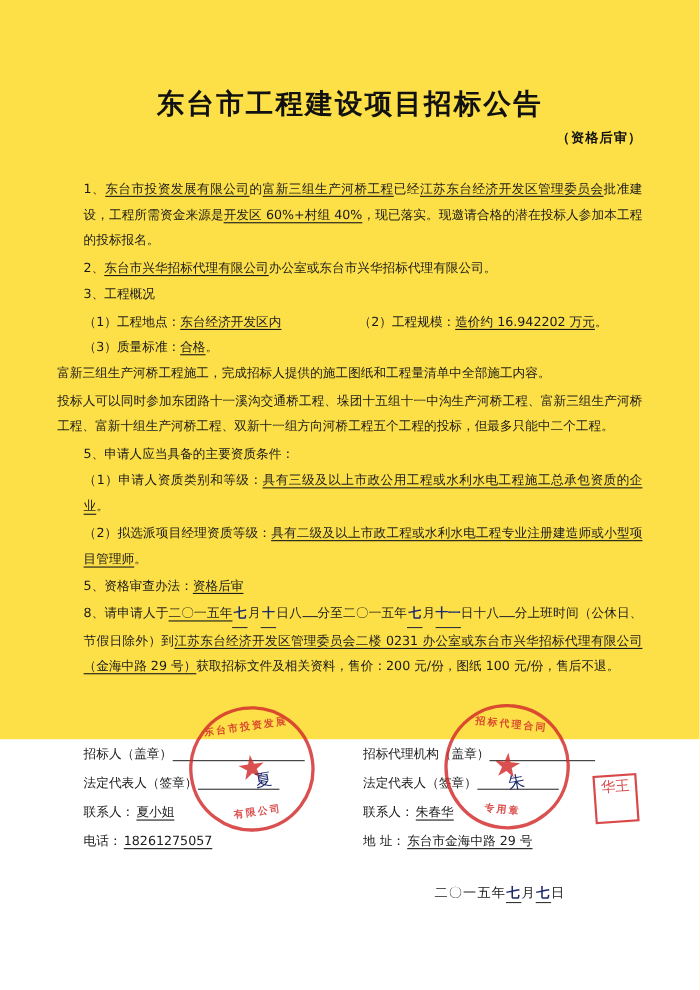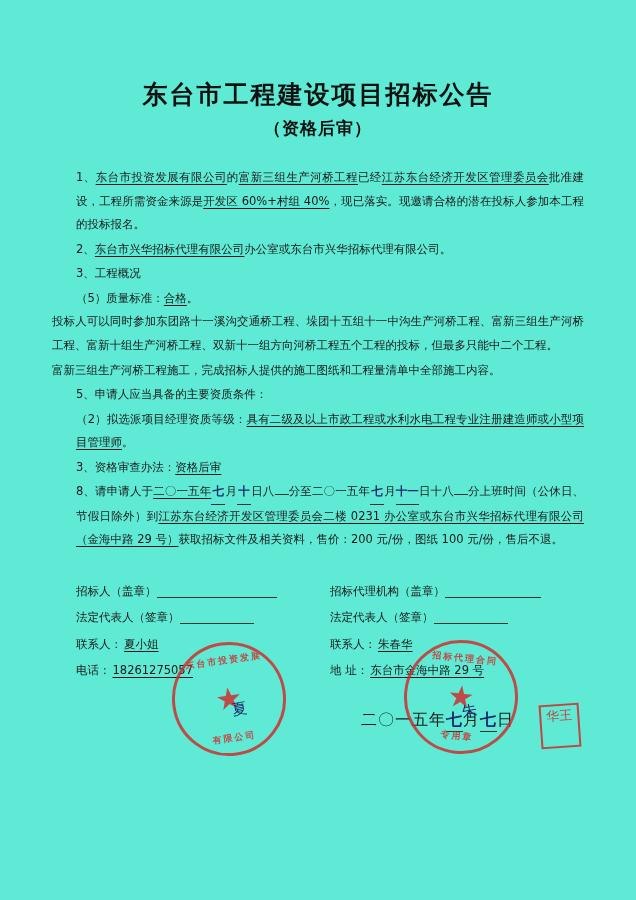--- a/index.html
+++ b/index.html
@@ -11,38 +11,38 @@
     width: 636px;
     height: 900px;
     font-family: "DejaVu Sans", "Liberation Sans", sans-serif;
     color: #1a1a1a;
     position: relative;
     overflow: hidden;
   }
   .page {
     position: relative;
     width: 636px;
-    height: 900px;
-    background: #5eead4;
+    height: 672px;
+    background: #fde047;
     box-sizing: border-box;
     padding: 60px 52px 0 52px;
   }
   .doc-title {
     text-align: center;
     font-size: 25px;
     font-weight: bold;
     letter-spacing: 2px;
     margin-top: 18px;
     margin-bottom: 6px;
     font-family: "DejaVu Serif", "Liberation Serif", serif;
     color: #111;
   }
   .doc-subtitle {
-    text-align: center;
-    font-size: 17px;
+    text-align: right;
+    font-size: 12px;
     font-weight: bold;
     letter-spacing: 1px;
     margin-bottom: 26px;
     font-family: "DejaVu Serif", "Liberation Serif", serif;
     color: #111;
   }
   .body-text {
     font-size: 11.5px;
     line-height: 2.05;
     text-align: justify;
@@ -84,36 +84,36 @@
   }
   .row-two > div:first-child { width: 250px; }
   .sign-block {
     display: flex;
     margin-top: 26px;
     font-size: 11.5px;
     line-height: 2.3;
     padding-left: 24px;
     position: relative;
   }
-  .sign-col { width: 262px; }
+  .sign-col { width: 262px; margin-top: 28px; }
   .sign-line {
     white-space: nowrap;
   }
   .ul-fill {
     display: inline-block;
     border-bottom: 1px solid #333;
     min-width: 96px;
     height: 14px;
     vertical-align: -3px;
   }
   .ul-fill.short { min-width: 74px; }
   .ul-fill.long { min-width: 120px; }
   .date-line {
     text-align: right;
-    font-size: 16px;
+    font-size: 12px;
     padding-right: 70px;
     margin-top: 26px;
     letter-spacing: 1px;
   }
   
   .seal {
     position: absolute;
     border-radius: 50%;
     border: 3px solid #d32a2a;
     color: #d32a2a;
@@ -196,41 +196,52 @@
     <p class="para indent2">
       <span>1、</span><span class="u">东台市投资发展有限公司</span><span>的</span><span class="u">富新三组生产河桥工程</span><span>已经</span><span class="u">江苏东台经济开发区管理委员会</span><span>批准建设，工程所需资金来源是</span><span class="u">开发区 60%+村组 40%</span><span>，现已落实。现邀请合格的潜在投标人参加本工程的投标报名。</span>
     </p>
 
     <p class="para indent2">
       <span>2、</span><span class="u">东台市兴华招标代理有限公司</span><span>办公室或东台市兴华招标代理有限公司。</span>
     </p>
 
     <p class="para indent2">3、工程概况</p>
 
-
     <div class="row-two">
       <div>
-        <span>（5）质量标准：</span><span class="u">合格</span><span>。</span>
+        <span>（1）工程地点：</span><span class="u">东台经济开发区内</span>
+      </div>
+      <div>
+        <span>（2）工程规模：</span><span class="u">造价约 16.942202 万元</span><span>。</span>
       </div>
     </div>
 
+    <div class="row-two">
+      <div>
+        <span>（3）质量标准：</span><span class="u">合格</span><span>。</span>
+      </div>
+    </div>
+
+
+    <p class="para">富新三组生产河桥工程施工，完成招标人提供的施工图纸和工程量清单中全部施工内容。</p>
 
     <p class="para">投标人可以同时参加东团路十一溪沟交通桥工程、垛团十五组十一中沟生产河桥工程、富新三组生产河桥工程、富新十组生产河桥工程、双新十一组方向河桥工程五个工程的投标，但最多只能中二个工程。</p>
 
-    <p class="para">富新三组生产河桥工程施工，完成招标人提供的施工图纸和工程量清单中全部施工内容。</p>
-
     <p class="para indent2">5、申请人应当具备的主要资质条件：</p>
 
+    <p class="para indent2">
+      <span>（1）申请人资质类别和等级：</span><span class="u">具有三级及以上市政公用工程或水利水电工程施工总承包资质的企业</span><span>。</span>
+    </p>
 
     <p class="para indent2">
       <span>（2）拟选派项目经理资质等级：</span><span class="u">具有二级及以上市政工程或水利水电工程专业注册建造师或小型项目管理师</span><span>。</span>
     </p>
 
     <p class="para indent2">
-      <span>3、资格审查办法：</span><span class="u">资格后审</span>
+      <span>5、资格审查办法：</span><span class="u">资格后审</span>
     </p>
 
 
     <p class="para indent2">
       <span>8、请申请人于</span><span class="u">二〇一五年</span><span class="blank-sm hand">七</span><span>月</span><span class="blank-sm hand">十</span><span>日八</span><span class="blank-sm"></span><span>分</span><span>至二〇一五年</span><span class="blank-sm hand">七</span><span>月</span><span class="blank-sm hand">十一</span><span>日十八</span><span class="blank-sm"></span><span>分上班时间（公休日、节假日除外）到</span><span class="u">江苏东台经济开发区管理委员会二楼 0231 办公室或东台市兴华招标代理有限公司（金海中路 29 号）</span><span>获取招标文件及相关资料，售价：200 元/份，图纸 100 元/份，售后不退。</span>
     </p>
 
   </div>
 
   <div class="sign-block">

